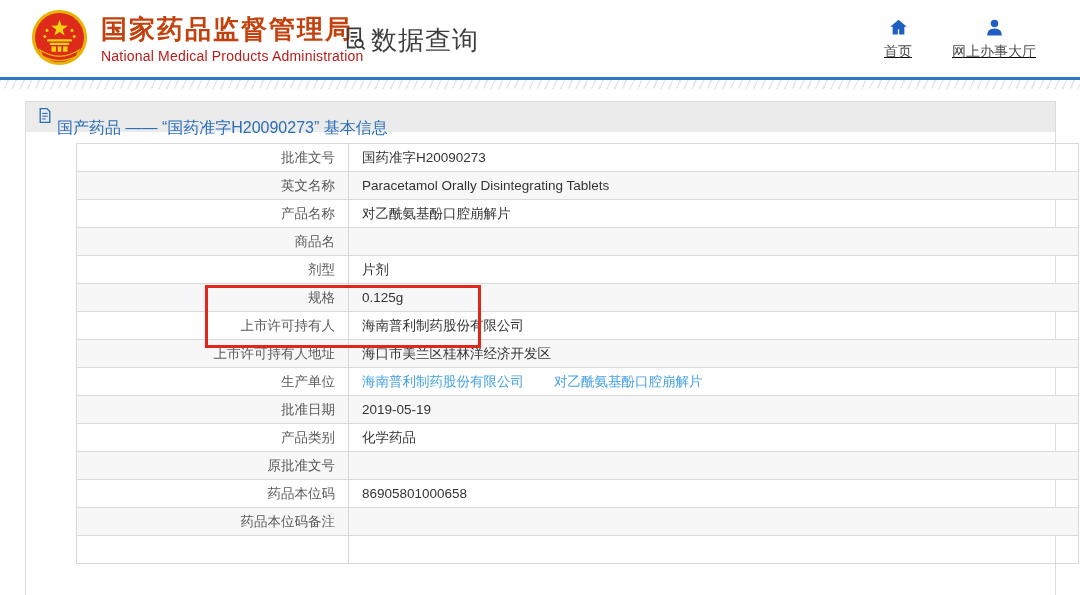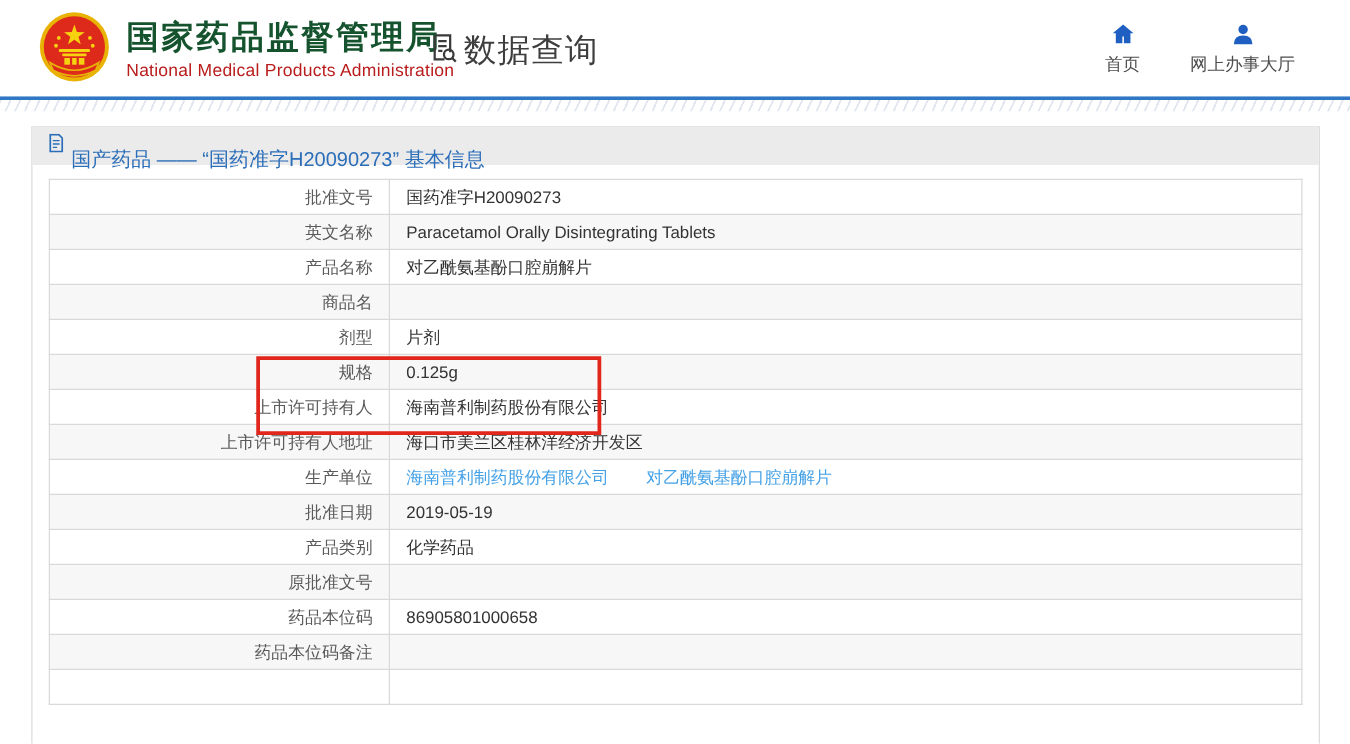--- a/index.html
+++ b/index.html
@@ -6,25 +6,25 @@
   html,body { background:#fff; }
   .page {
     position:relative; width:1080px; height:595px; overflow:hidden;
     background:#fff; font-family:"Liberation Sans","DejaVu Sans",sans-serif;
   }
 
   
   .header { position:relative; height:77px; background:#fff; }
   .emblem { position:absolute; left:31px; top:9px; width:57px; height:57px; }
   .brand { position:absolute; left:101px; top:15px; }
-  .brand-title { font-size:26px; font-weight:700; color:#14532d; letter-spacing:2px; line-height:1.15; }
+  .brand-title { font-size:26px; font-weight:700; color:#c2410c; letter-spacing:2px; line-height:1.15; }
   .brand-sub { font-size:14px; color:#b91c1c; margin-top:3px; letter-spacing:0.2px; }
   .dq { position:absolute; left:341px; top:23px; display:flex; align-items:center; gap:3px; cursor:pointer; }
   .dq-label { font-size:26px; color:#3e3e3e; letter-spacing:1px; }
-  .top-nav { position:absolute; right:44px; top:17px; display:flex; gap:40px; }
+  .top-nav { position:absolute; right:44px; top:17px; display:flex; gap:40px;text-decoration:underline; }
   .nav-item { text-align:center; cursor:pointer; }
   .nav-item .nav-ico { height:22px; display:flex; justify-content:center; }
   .nav-item .nav-label { font-size:14px; color:#4d4d4d; margin-top:4px; white-space:nowrap; }
 
   .blue-rule { height:3px; background:#3077c5; }
   .hatch-band {
     height:9px;
     background:repeating-linear-gradient(115deg,#e2e7f0 0px,#e2e7f0 1.5px,transparent 1.5px,transparent 7px);
   }
 
@@ -33,21 +33,21 @@
     position:absolute; left:25px; top:101px; width:1031px; height:520px;
     border:1px solid #dcdcdc; background:#fff;
   }
   .panel-titlebar {
     height:30px; background:#ebebeb; display:flex; align-items:center;
     padding-left:12px; gap:5px;
   }
   .panel-title { font-size:16px; color:#2a6db8;margin-top:22px; }
 
   .table-wrap { padding:11px 13px 13px 13px; }
-  table.info { width:100%; border-collapse:collapse; table-layout:fixed; }
+  table.info { width:100%; border-collapse:collapse; table-layout:fixed;margin-left:37px; }
   table.info th, table.info td {
     border:1px solid #d9d9d9; height:28px; font-size:13.5px; font-weight:normal;
     padding:0 13px; white-space:nowrap; overflow:hidden;
   }
   table.info th { width:272px; text-align:right; color:#5a5a5a; }
   table.info td { text-align:left; color:#333; }
   table.info tr:nth-child(even) { background:#f7f7f7; }
   table.info a { color:#45a1e6; text-decoration:none; margin-right:30px; }
 
   

